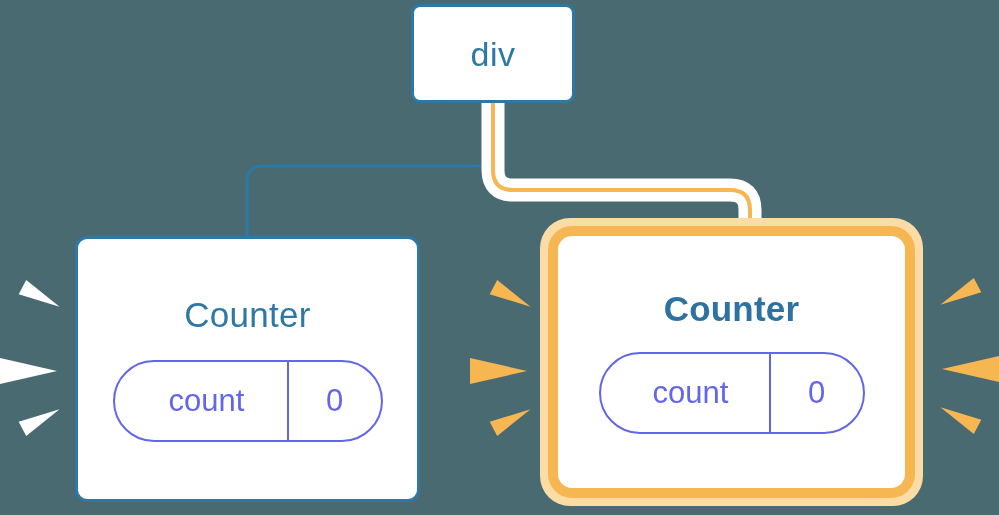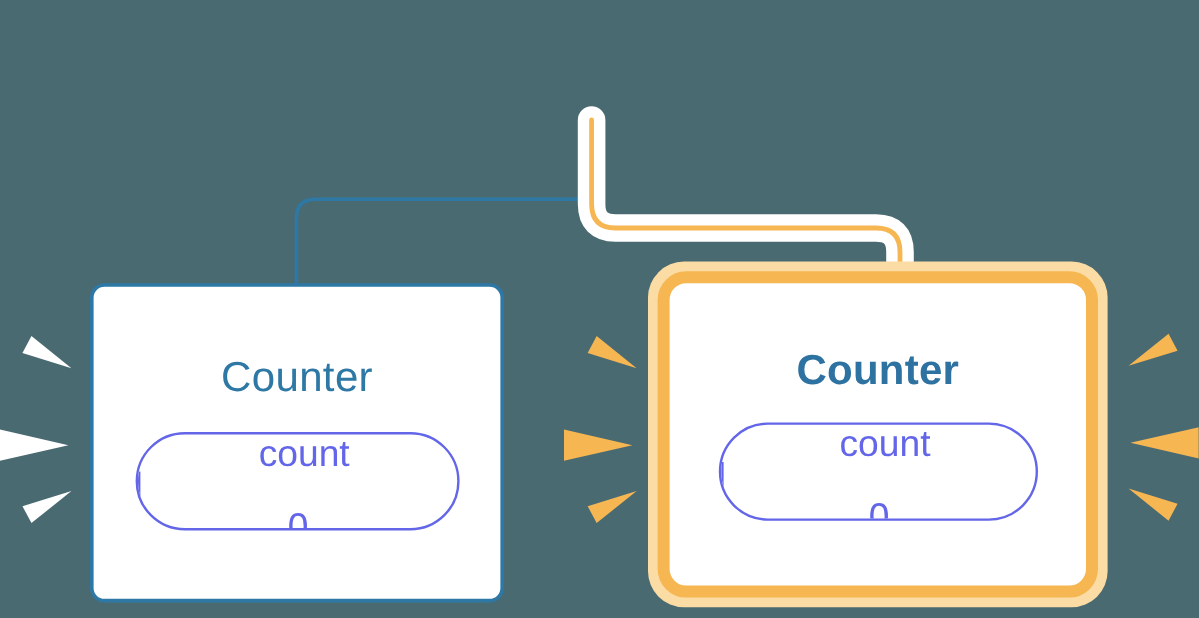--- a/index.html
+++ b/index.html
@@ -109,21 +109,20 @@
   
   .state-pill {
     display: flex;
     align-items: stretch;
     border: 2px solid #6366e8;
     border-radius: 999px;
     height: 82px;
     box-sizing: border-box;
     background: #ffffff;
     overflow: hidden;
-    flex-direction: column;
   }
   #node-counter-left .state-pill { width: 270px; }
   #node-counter-right .state-pill { width: 266px; }
 
   .pill-key, .pill-val {
     display: flex;
     align-items: center;
     justify-content: center;
     color: #6366e8;
     font-size: 31px;
@@ -215,20 +214,23 @@
 
   <svg id="wires" viewBox="0 0 999 515" xmlns="http://www.w3.org/2000/svg">
 
     <path d="M 493 102 L 493 150 Q 493 166 477 166 L 263 166 Q 247 166 247 182 L 247 238" fill="none" stroke="#2e78a6" stroke-width="3" stroke-linecap="round"></path>
 
     <path d="M 493 100 L 493 170 Q 493 190 513 190 L 730 190 Q 750 190 750 210 L 750 232" fill="none" stroke="#ffffff" stroke-width="23" stroke-linecap="round" stroke-linejoin="round"></path>
 
     <path d="M 493 100 L 493 170 Q 493 190 513 190 L 730 190 Q 750 190 750 210 L 750 232" fill="none" stroke="#f6b652" stroke-width="4" stroke-linecap="round" stroke-linejoin="round"></path>
   </svg>
 
+  <div class="node" id="node-div">
+    <span class="node-title">div</span>
+  </div>
 
   <div class="node" id="node-counter-left">
     <span class="node-title">Counter</span>
     <div class="state-pill">
       <span class="pill-key">count</span>
       <span class="pill-val">0</span>
     </div>
   </div>
 
   <div id="node-counter-right-wrap">

